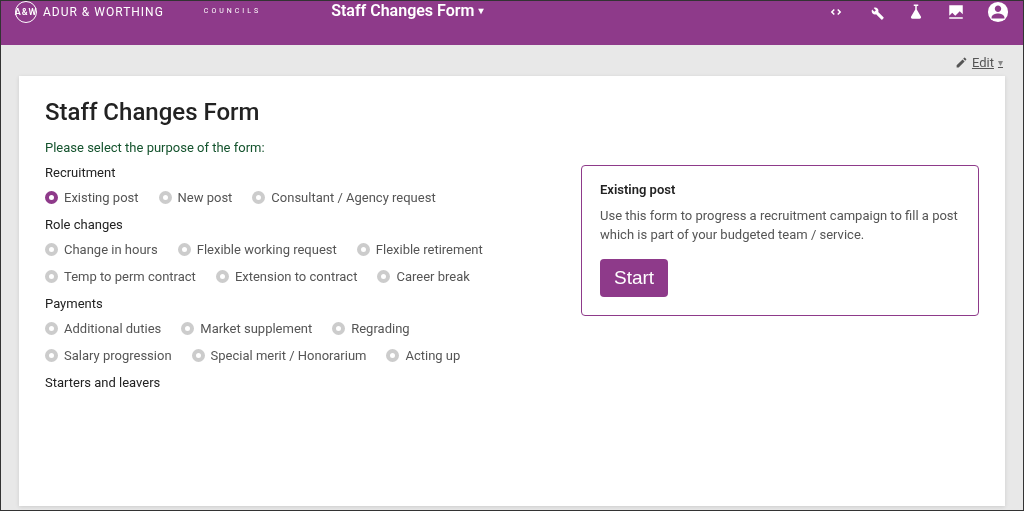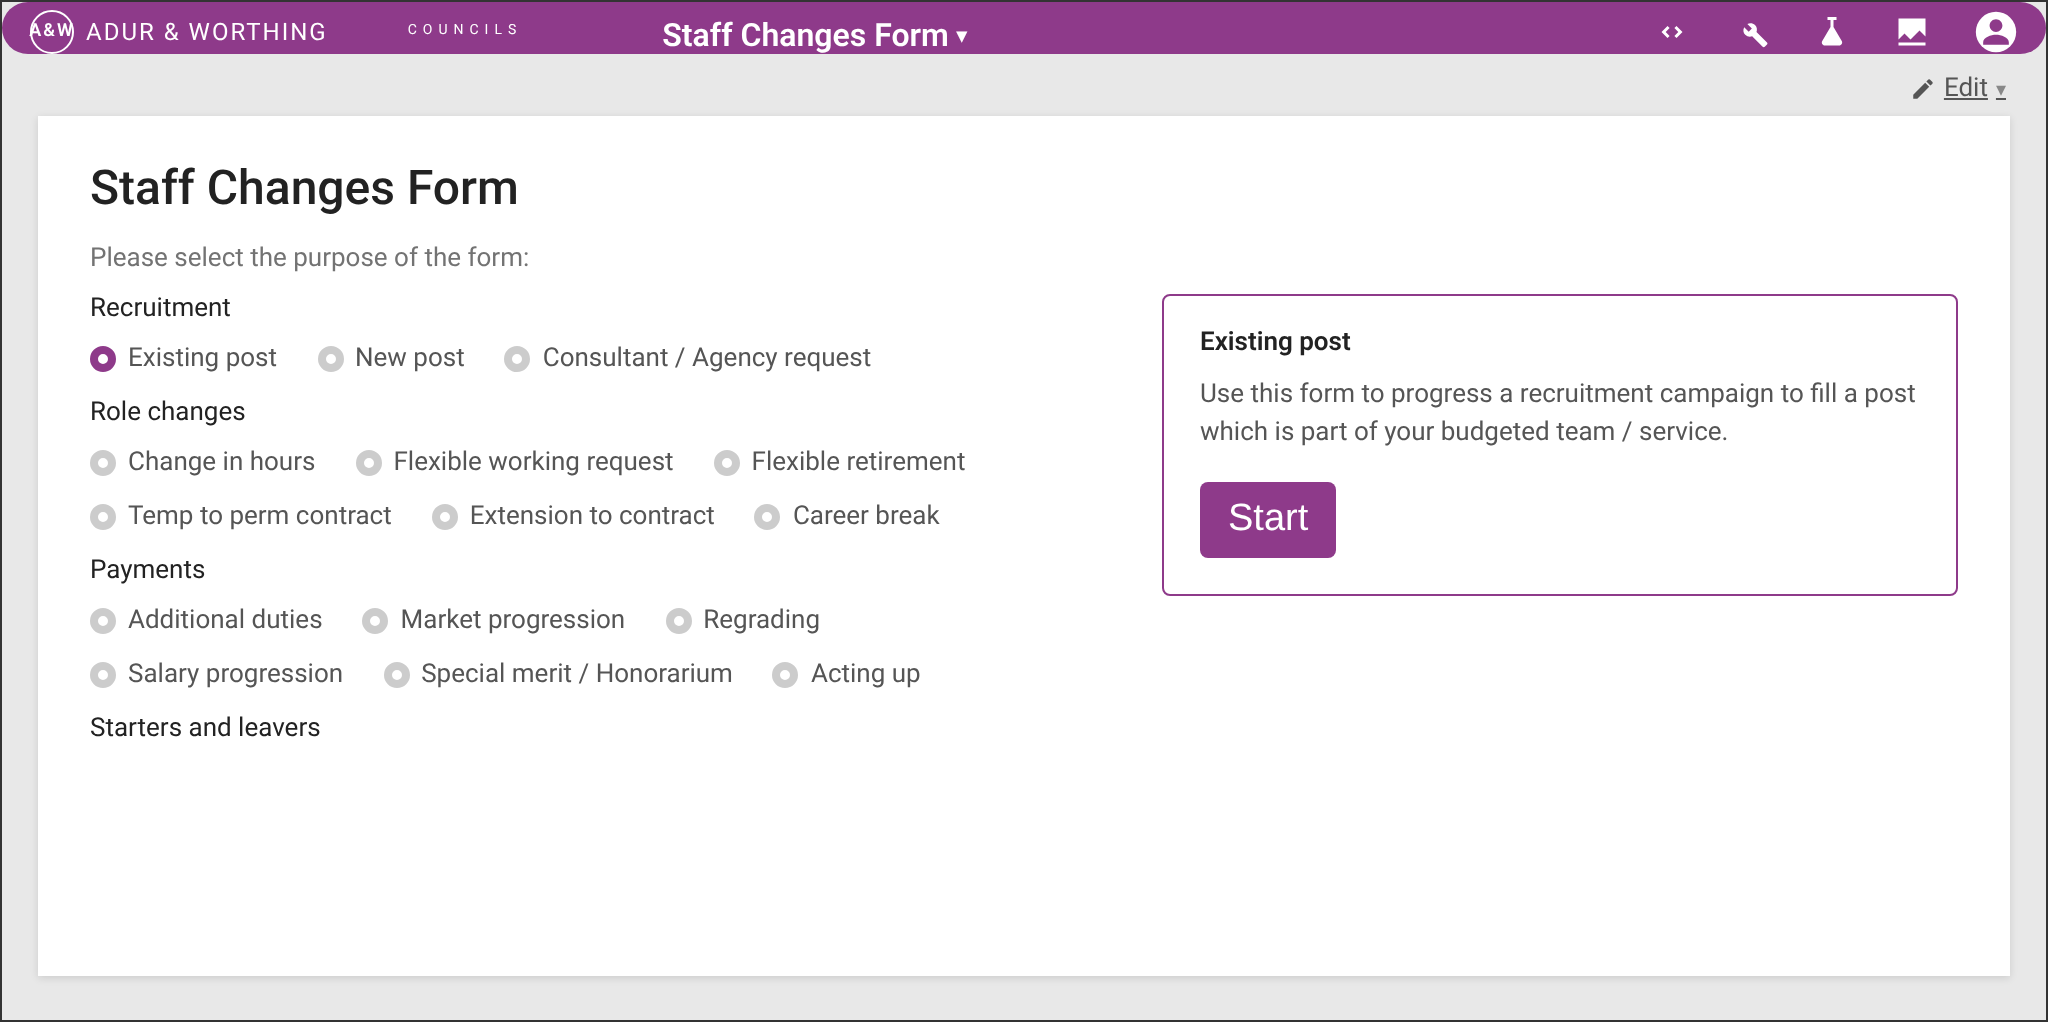--- a/index.html
+++ b/index.html
@@ -7,25 +7,24 @@
       font-family: -apple-system, BlinkMacSystemFont, "Segoe UI", Roboto, Helvetica, Arial, sans-serif;
       background: #e8e8e8;
       width: 1024px;
       height: 511px;
       overflow: hidden;
       border: 1px solid #333;
     }
     .topbar {
       background: #8e3a8a;
       color: #fff;
-      height: 26px;
+      height: 44px;
       display: flex;
-      align-items: flex-end;
+      align-items: flex-start;
       padding: 0 14px;
-      border-radius: 17px;
     }
     .logo {
       display: flex;
       align-items: center;
       gap: 6px;
       font-size: 12px;
       letter-spacing: 1px;
     }
     .logo-circ {
       width: 22px; height: 22px;
@@ -68,21 +67,21 @@
       box-shadow: 0 1px 4px rgba(0,0,0,0.12);
       padding: 22px 26px 28px 26px;
       height: 430px;
     }
     .card h1 {
       font-size: 24px;
       font-weight: 500;
       color:#222;
       margin-bottom: 14px;
     }
-    .prompt { font-size:13px; color:#737373; margin-bottom:10px; }
+    .prompt { font-size:13px; color:#14532d; margin-bottom:10px; }
     .columns { display:flex; gap:36px; }
     .left { flex: 0 0 500px; }
     .right { flex:1; }
     .group-title {
       font-size:13px;
       color:#222;
       margin-top: 12px;
       margin-bottom: 10px;
     }
     .group-title.first { margin-top: 0; }
@@ -221,21 +220,21 @@
           </div>
         </div>
         <div class="group-title">Payments</div>
         <div class="options">
           <div class="option">
             <span class="radio"></span>
             <span>Additional duties</span>
           </div>
           <div class="option">
             <span class="radio"></span>
-            <span>Market progression</span>
+            <span>Market supplement</span>
           </div>
           <div class="option">
             <span class="radio"></span>
             <span>Regrading</span>
           </div>
           <div class="option">
             <span class="radio"></span>
             <span>Salary progression</span>
           </div>
           <div class="option">

